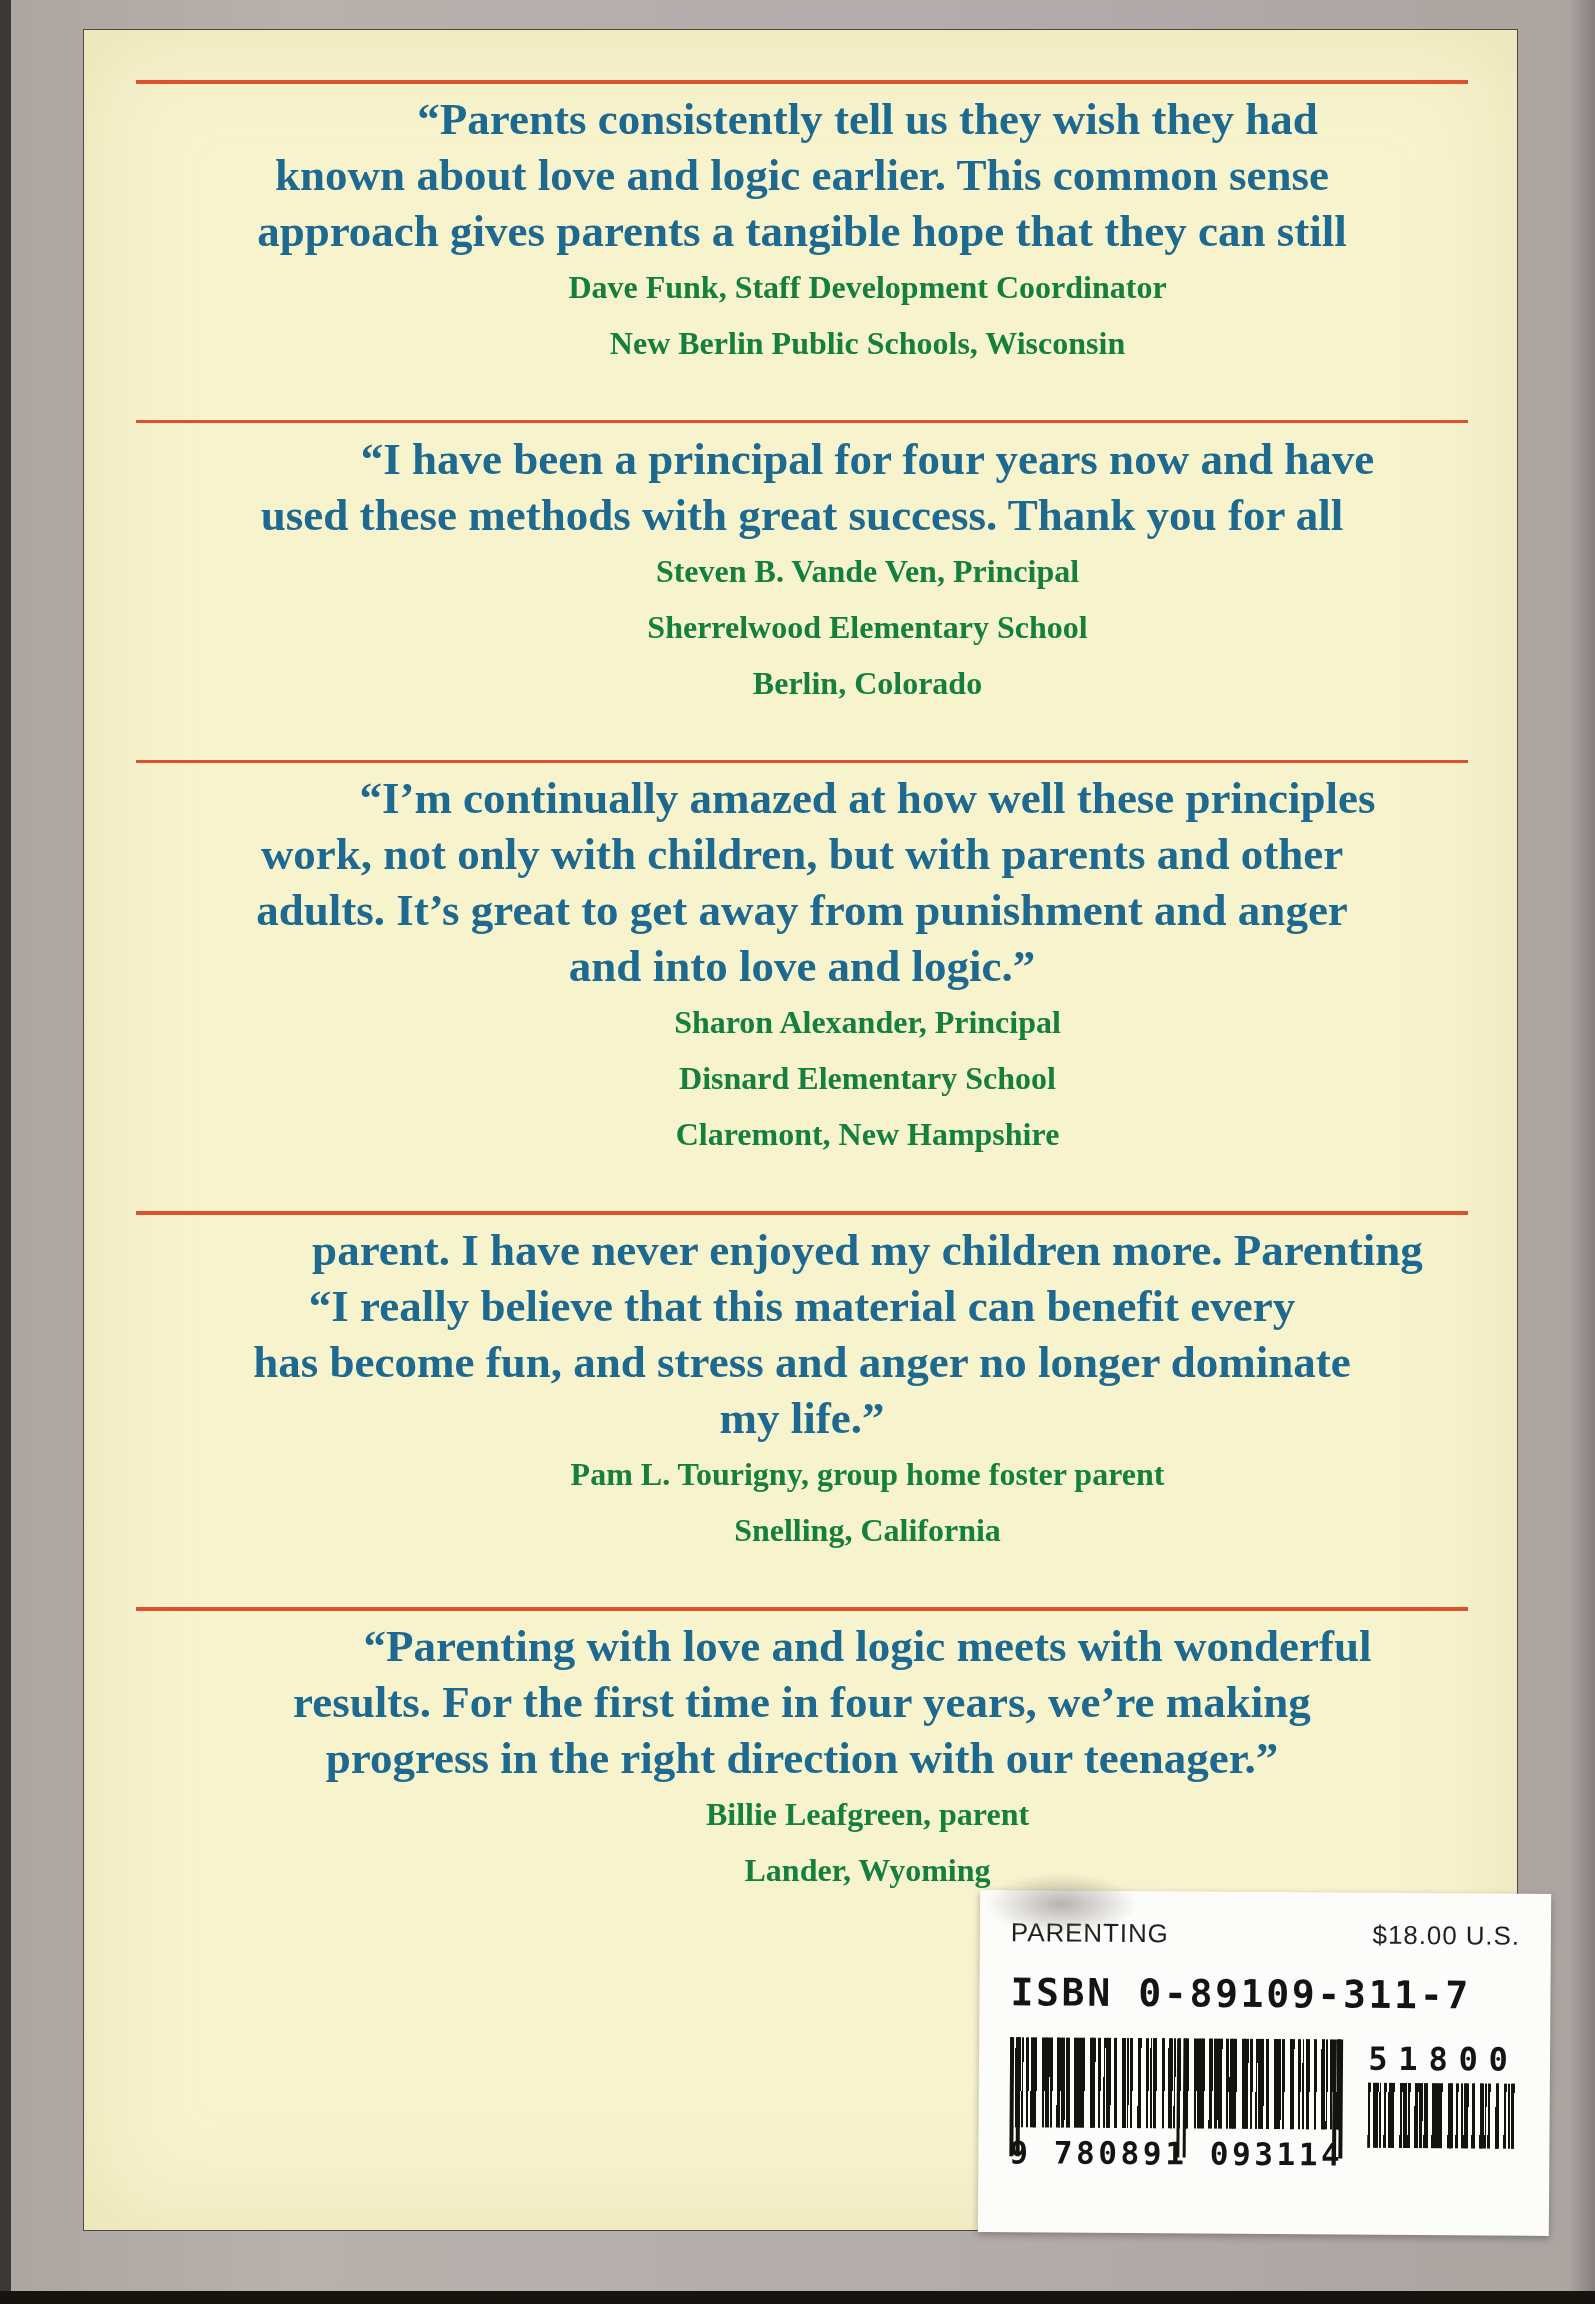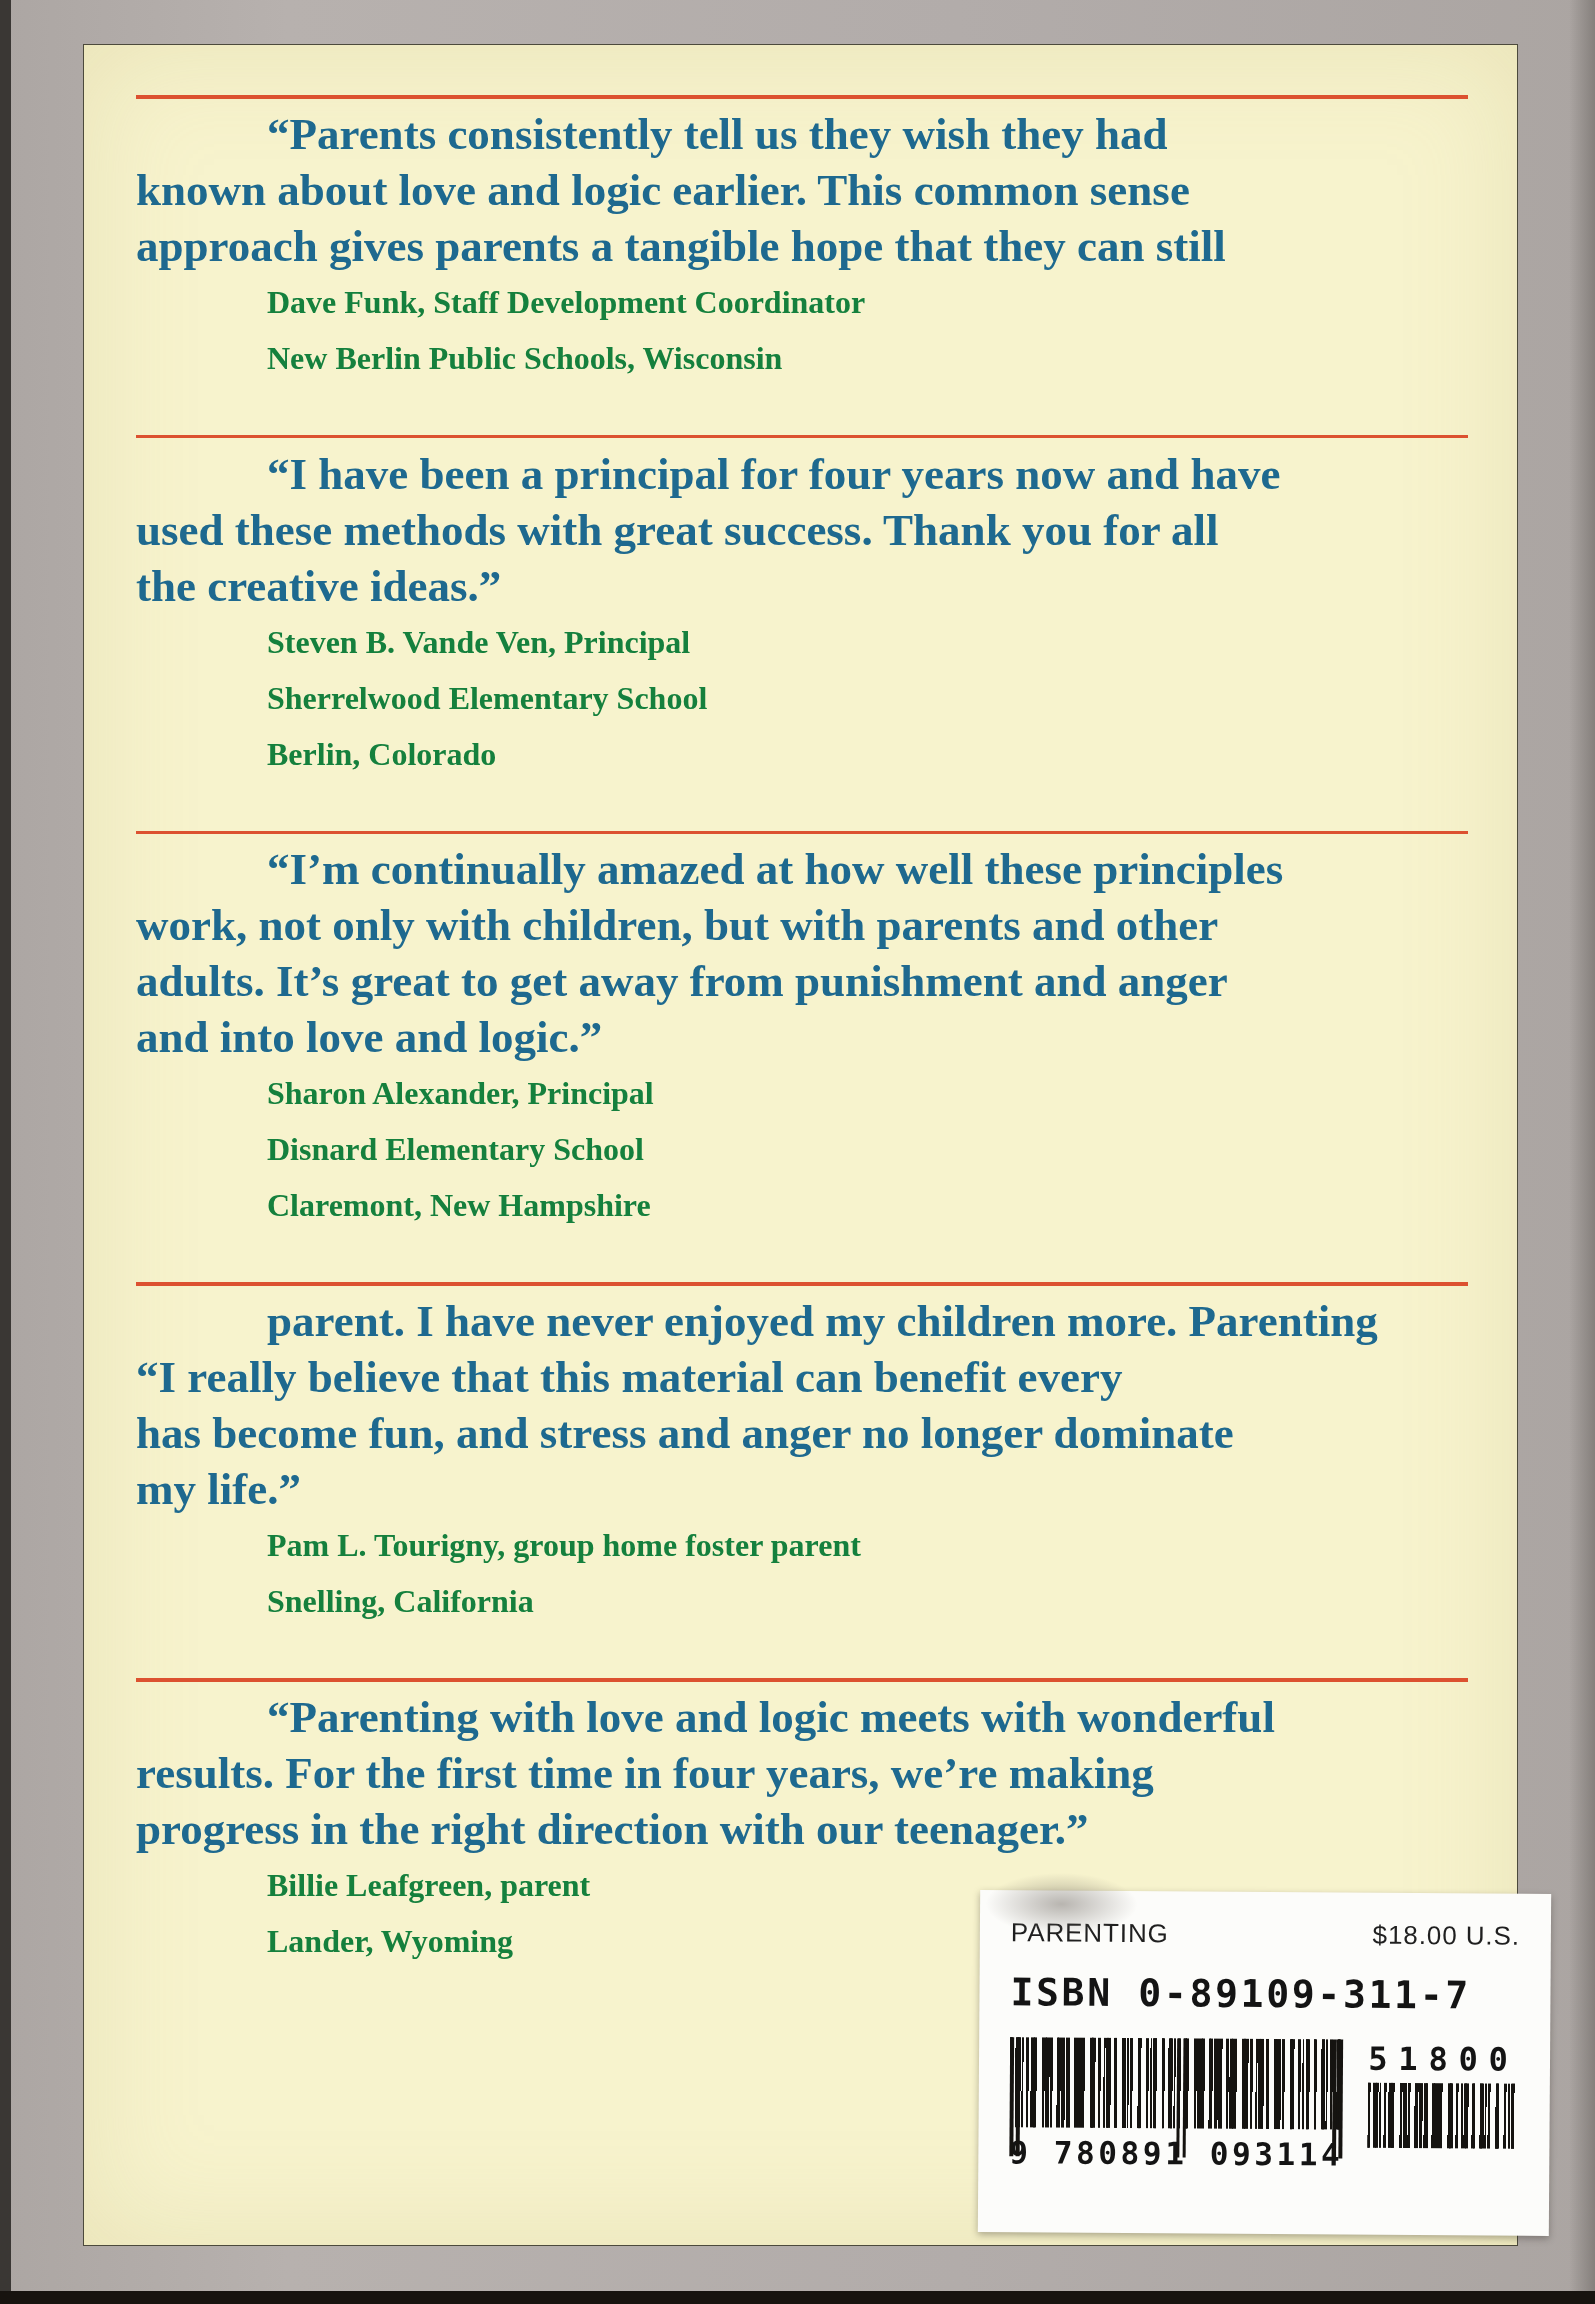--- a/index.html
+++ b/index.html
@@ -9,24 +9,25 @@
     background:#b4aeab;
   }
   .page{position:relative;width:1596px;height:2304px;overflow:hidden;
     background:linear-gradient(90deg,#aca6a3 0%,#b7b1ae 18%,#b2acaa 60%,#aba5a2 100%);}
   .edge-left{position:absolute;left:0;top:0;width:10.8px;height:100%;background:#3a3734;}
   .edge-right{position:absolute;right:0;top:0;width:27px;height:100%;
     background:linear-gradient(90deg,rgba(0,0,0,0),rgba(58,54,50,.35));}
   .edge-bottom{position:absolute;left:0;bottom:0;width:100%;height:13.5px;background:#17130f;}
 
   .cover{
-    position:absolute;left:83px;top:44px;width:1435px;height:2202px;
+    position:absolute;left:83px;top:29px;width:1435px;height:2202px;
     box-sizing:border-box;border:1.8px solid #4c4a3c;
     background:#f7f3cd;
     box-shadow:inset 0 0 108px rgba(190,180,120,.25);
+    text-align:center;
   }
   .content{padding:50px 49px 0 52px;}
   section{margin:0;}
   .rule{height:3.6px;background:#dc5130;border:none;margin:0 0 7.2px 0;}
   .quote{margin:0;color:#1e698f;font-weight:bold;font-size:45px;line-height:56px;}
   .quote .line{white-space:nowrap;}
   .quote .line:first-child{padding-left:131px;}
   .attribution{margin:0 0 49px 0;color:#15803d;font-size:32px;line-height:56px;font-weight:bold;}
   .attribution .line{padding-left:131px;white-space:nowrap;}
 
@@ -84,21 +85,20 @@
           <div class="line">Dave Funk, Staff Development Coordinator</div>
           <div class="line">New Berlin Public Schools, Wisconsin</div>
         </div>
       </section>
 
       <section>
         <hr class="rule">
         <p class="quote">
           <span class="line" style="display:block">“I have been a principal for four years now and have</span>
           <span class="line" style="display:block">used these methods with great success. Thank you for all</span>
-          <span class="line" style="display:block">the creative ideas.”</span>
         </p>
         <div class="attribution">
           <div class="line">Steven B. Vande Ven, Principal</div>
           <div class="line">Sherrelwood Elementary School</div>
           <div class="line">Berlin, Colorado</div>
         </div>
       </section>
 
       <section>
         <hr class="rule">

